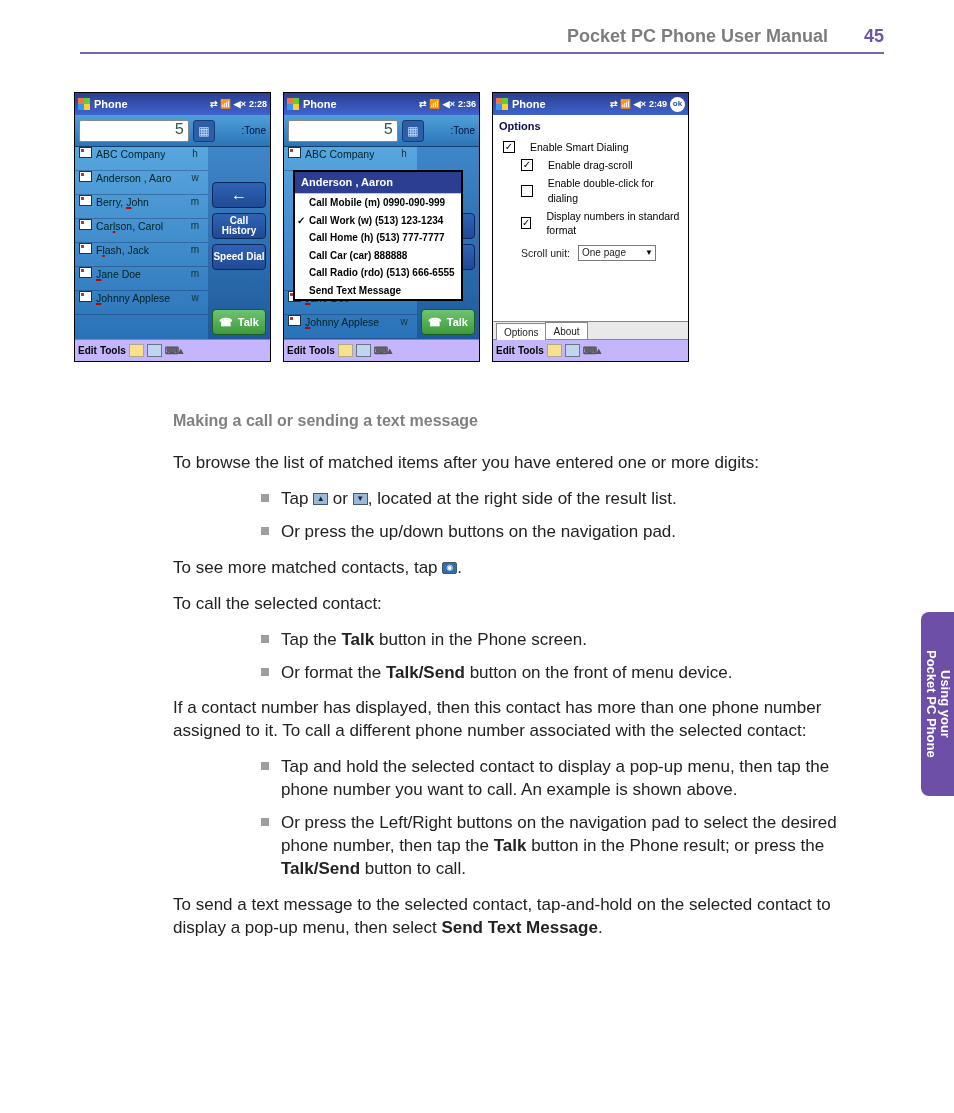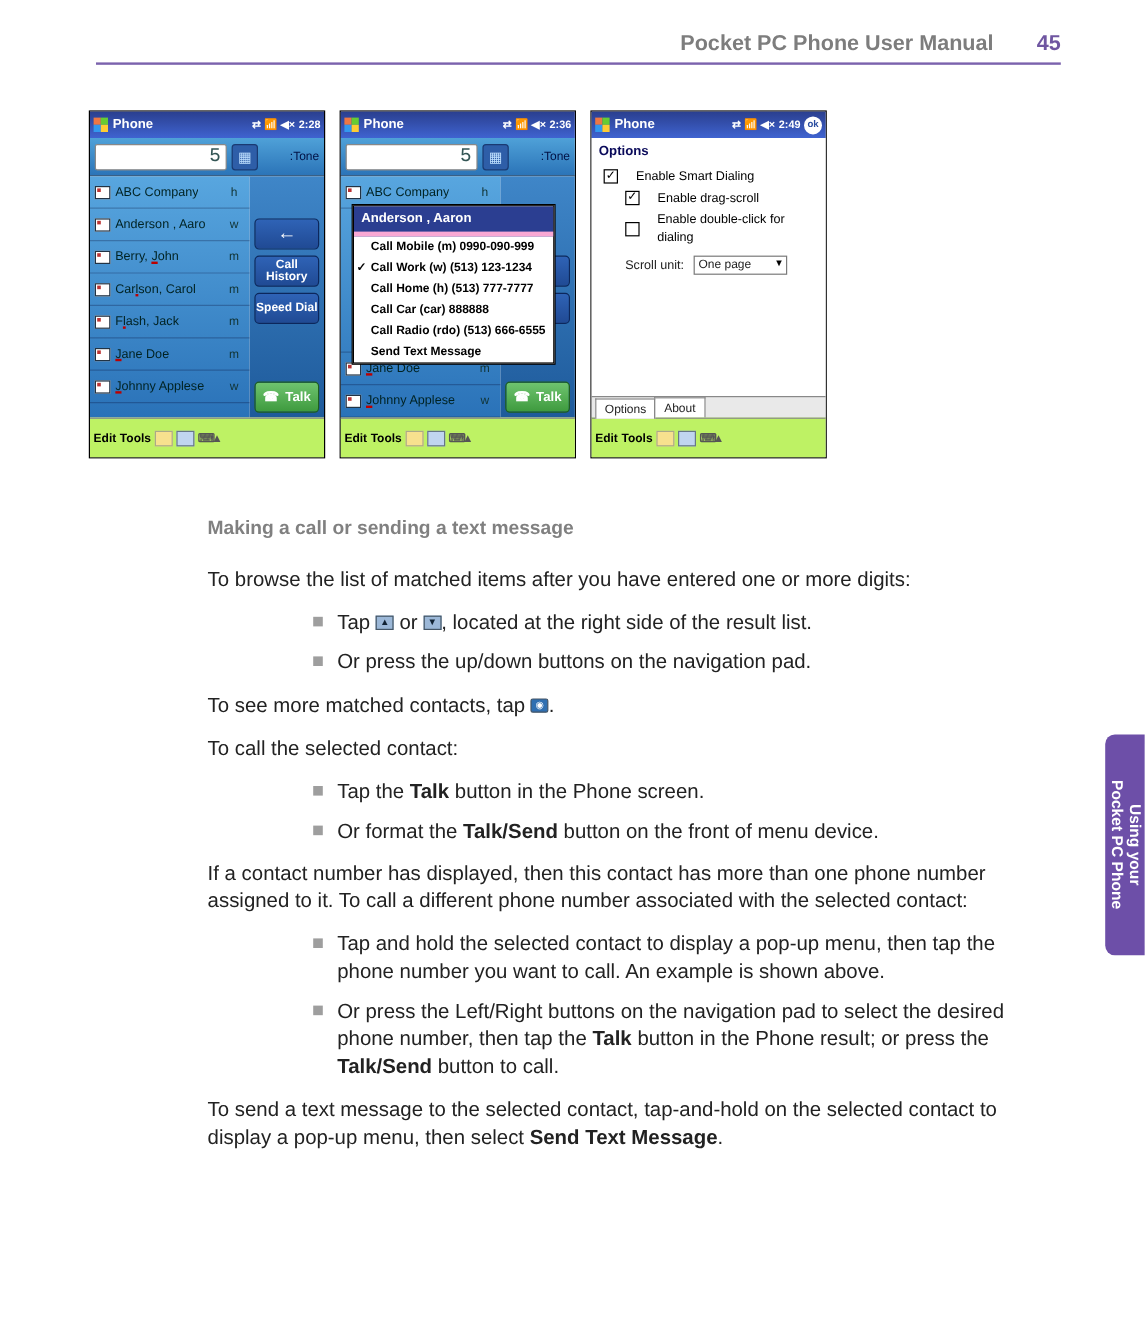--- a/index.html
+++ b/index.html
@@ -84,22 +84,22 @@
     width:22px;height:22px;background:#2e5ea8;border:1px solid #1a3a72;border-radius:3px;
     display:flex;align-items:center;justify-content:center;color:#bfe0ff;font-size:12px;
   }
   .stone{ color:#014; font-size:10px; margin-left:auto;}
   .body2col{ display:flex; flex:1;}
   .contacts {
     flex:1; background:linear-gradient(#58a6df,#2a72b8);
     display:flex; flex-direction:column;
   }
   .contact-row{
-    height:24px; display:flex; align-items:center; gap:4px;
-    padding:13px 4px; color:#024; border-bottom:1px solid rgba(0,0,40,.25);
+    height:24px; display:flex; gap:4px;
+    padding:0 4px; color:#024; border-bottom:1px solid rgba(0,0,40,.25);
     position:relative;
   }
   .card-ic{
     width:13px;height:11px;background:#fff;border:1px solid #234;position:relative;
   }
   .card-ic::after{content:"";position:absolute;left:1px;top:1px;width:3px;height:3px;background:#b33;}
   .cname{ font-size:10.5px; color:#022; white-space:nowrap; overflow:hidden; text-overflow:clip;}
   .ccol{ margin-left:auto; width:18px; text-align:center; color:#133; font-size:10px;}
   .hl{ text-decoration:underline; text-decoration-color:#b00; text-decoration-thickness:1.5px;}
   .rightbtns{
@@ -117,40 +117,40 @@
   .talkarea{
     margin-top:auto;
   }
   .talkbtn{
     background:linear-gradient(#6fc46f,#3e9a3e); color:#fff; font-weight:bold;
     border:1px solid #1e5e1e; border-radius:4px; height:26px;
     display:flex; align-items:center; justify-content:center; gap:5px; font-size:11px;
   }
   .talkbtn::before{ content:"☎"; font-size:11px;}
   .devfooter{
-    height:33px; border-top:1px solid #888; background:#bef264;
+    height:22px; border-top:1px solid #888; background:#c4b5fd;
     display:flex; align-items:center; gap:3px; padding:0 3px;
     font-size:10px; color:#000; font-weight:bold;
   }
   .devfooter .ic{
     width:15px;height:13px;background:#f7e18e;border:1px solid #aa8;
   }
   .devfooter .ic2{
     width:15px;height:13px;background:#c0d5f0;border:1px solid #678;
   }
   .devfooter .kbd{font-size:10px;color:#555; letter-spacing:-1px;}
   
   .popup{
     position:absolute; left:10px; top:78px; width:168px;
     background:#fff; border:1px solid #000; z-index:5;
     box-shadow:0 0 0 1px #000;
   }
   .popup .phead{
     background:#2b3e91; color:#fff; font-weight:bold; font-size:11px;
-    padding:3px 6px; border-bottom:4px solid #f9a8d4;
+    padding:3px 6px; border-bottom:1px solid #f9a8d4;
   }
   .popup .pitem{
     display:flex; align-items:center; gap:4px; padding:2px 4px 2px 14px;
     font-size:10px; color:#000; position:relative;
   }
   .popup .pitem.chk::before{
     content:"✓"; position:absolute; left:2px; top:2px; font-size:10px;
   }
   .popup .bold{ font-weight:bold;}
   
@@ -377,20 +377,24 @@
           <span>Enable Smart Dialing</span>
         </div>
       <div class="checkline ind">
           <span class="cbox on"></span>
           <span>Enable drag-scroll</span>
         </div>
       <div class="checkline ind">
           <span class="cbox"></span>
           <span>Enable double-click for dialing</span>
         </div>
+      <div class="checkline ind">
+          <span class="cbox on"></span>
+          <span>Display numbers in standard format</span>
+        </div>
       <div class="suline">
         <span>Scroll unit:</span>
         <span class="select">One page</span>
       </div>
     </div>
     <div class="tabstrip">
       <div class="tab act">Options</div>
       <div class="tab">About</div>
     </div>
     <div class="devfooter">

